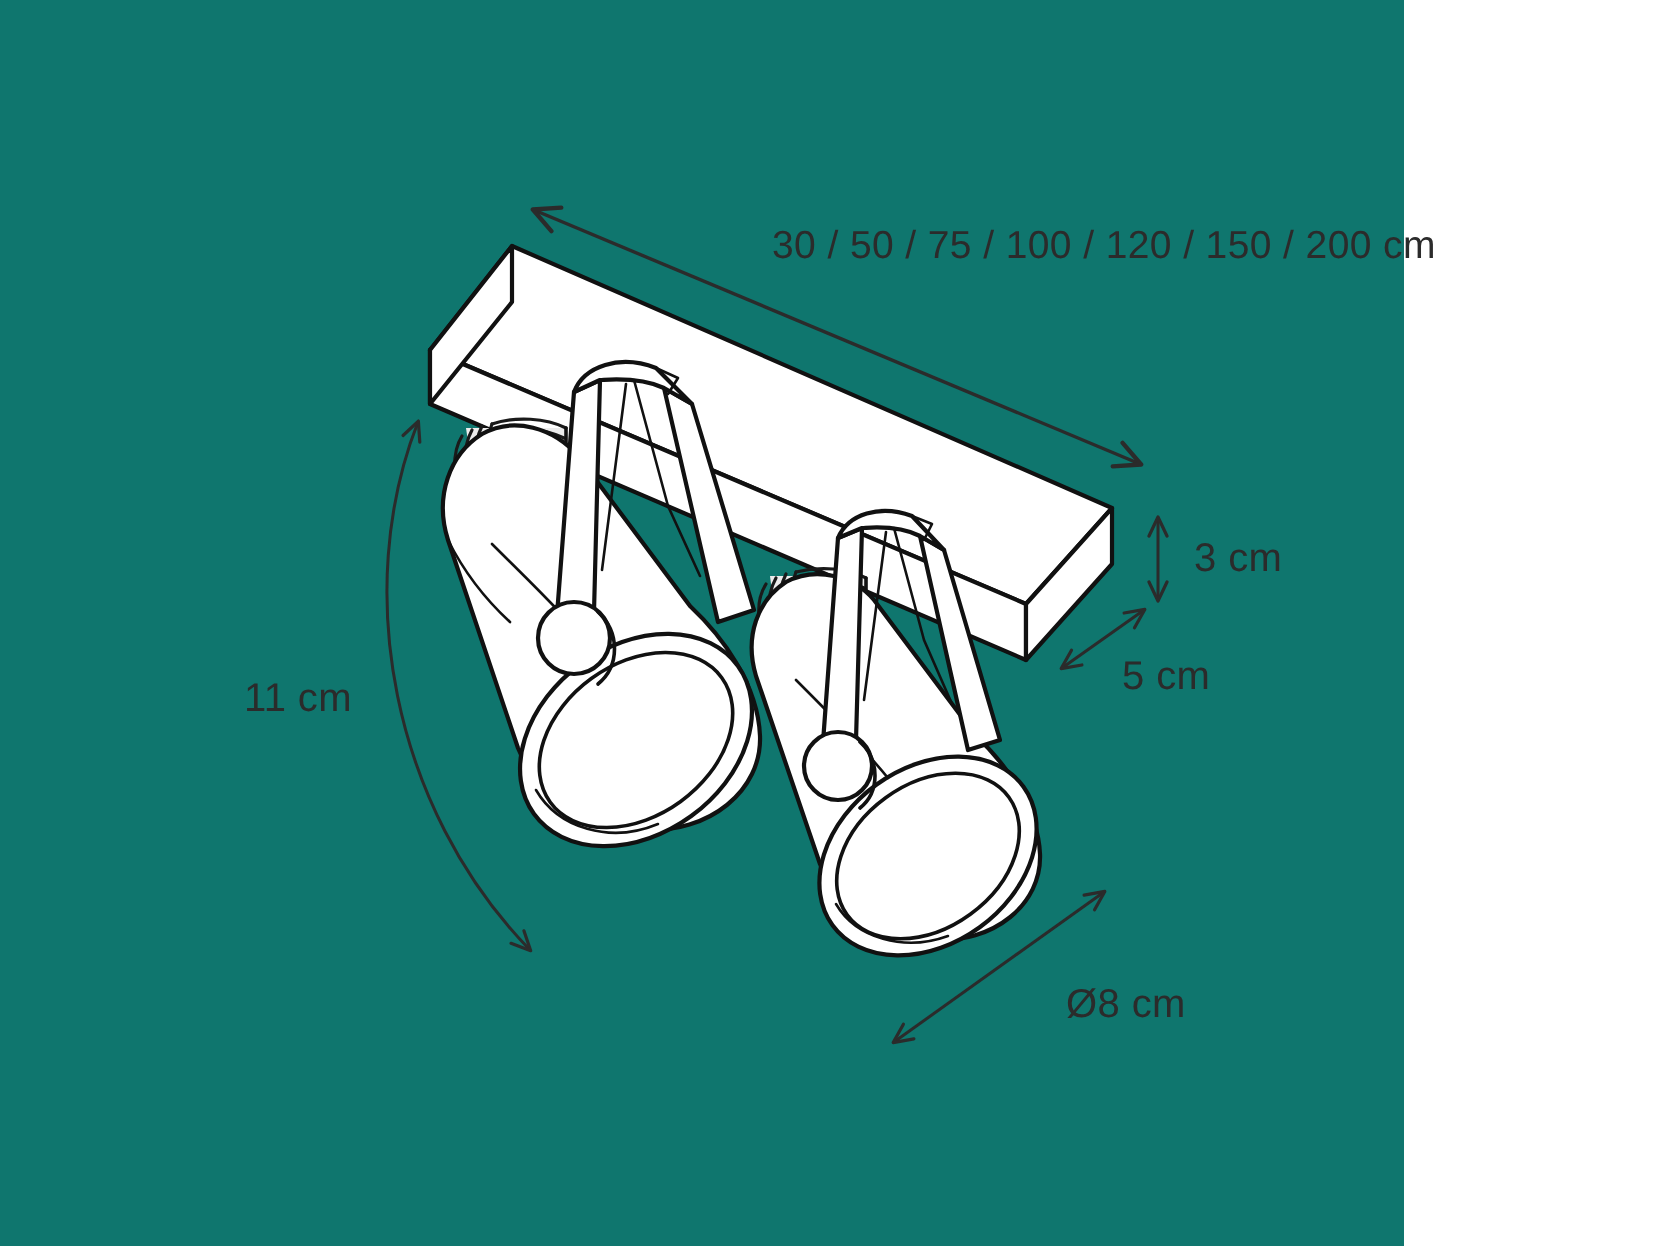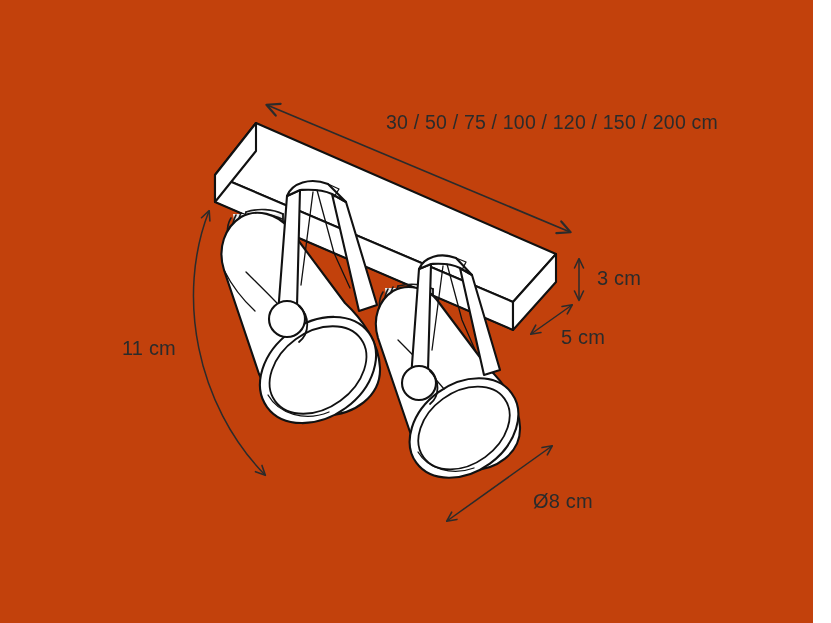--- a/index.html
+++ b/index.html
@@ -9,23 +9,23 @@
     background: #ffffff;
   }
   body {
     width: 831px;
     height: 623px;
     overflow: hidden;
     font-family: "Liberation Sans", "DejaVu Sans", sans-serif;
   }
   #drawing-root {
     position: relative;
-    width: 813px;
+    width: 702px;
     height: 623px;
-    background: #c2410c;
+    background: #0f766e;
   }
   svg#tech-drawing {
     display: block;
     width: 831px;
     height: 623px;
   }
   .dim-label {
     font-family: "Liberation Sans", "DejaVu Sans", sans-serif;
     font-size: 20px;
     fill: #2b2b2b;

